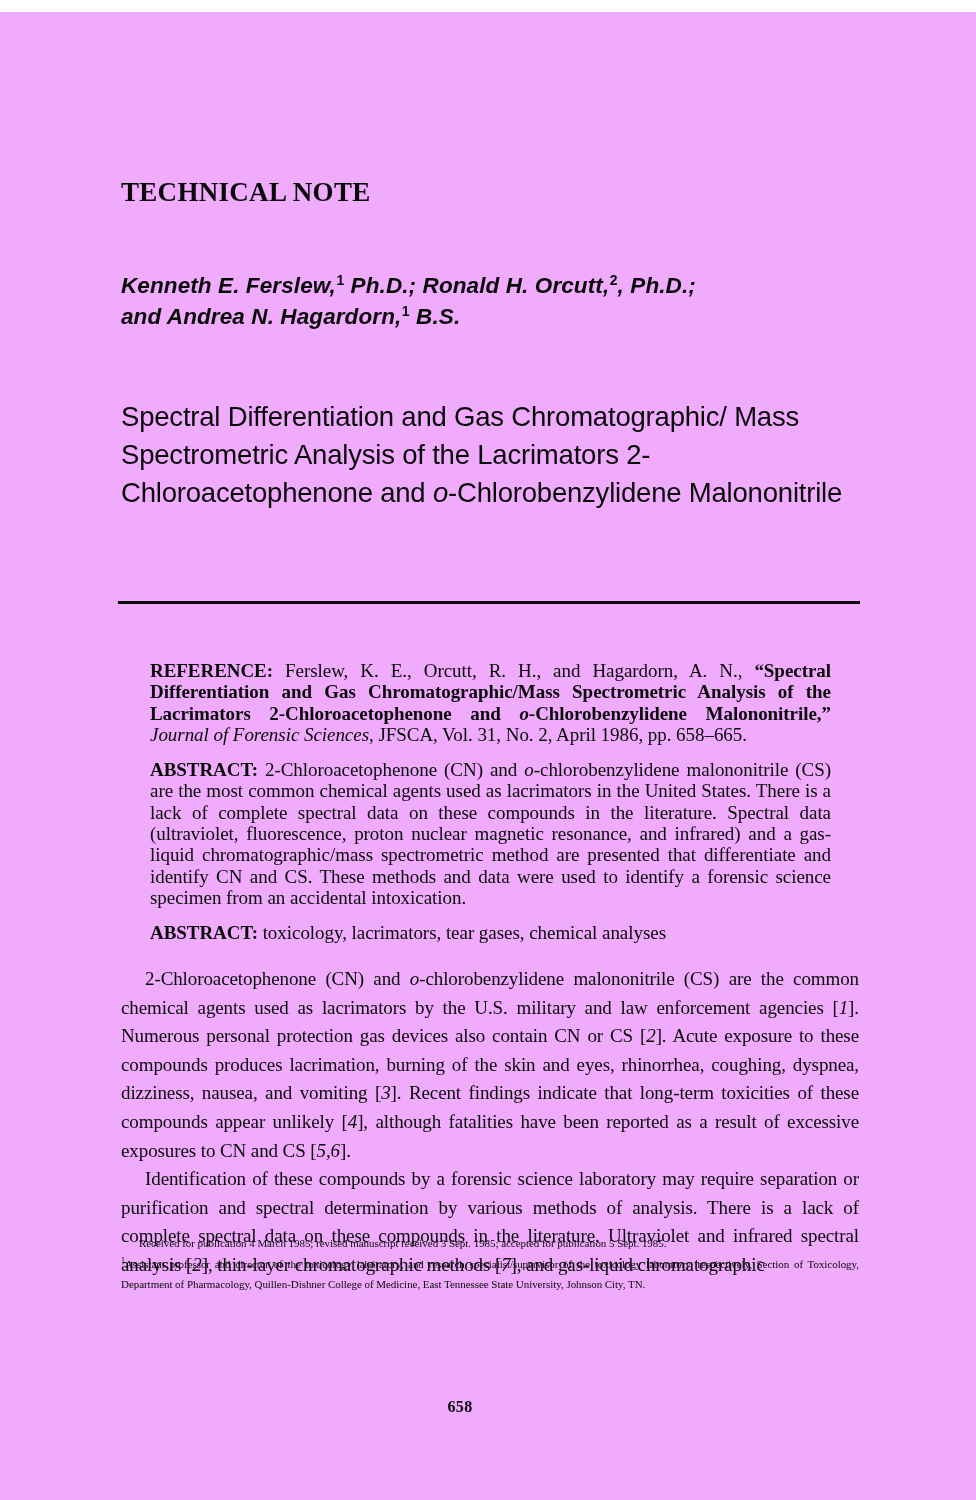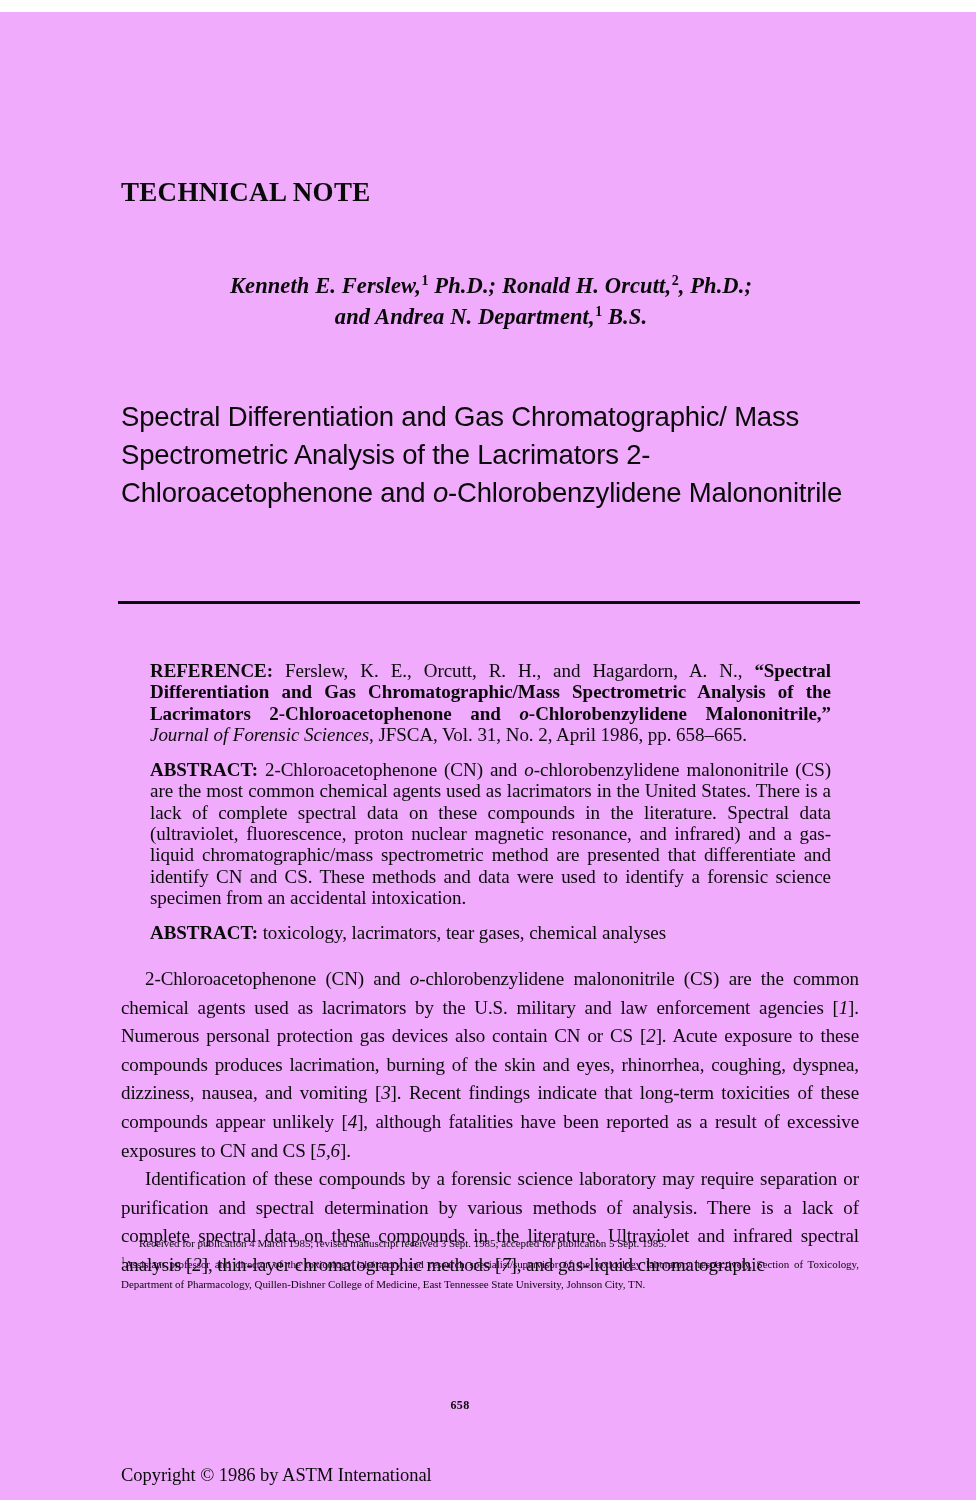--- a/index.html
+++ b/index.html
@@ -30,27 +30,26 @@
     letter-spacing: 0.3px;
     line-height: 1.1;
   }
 
   
   .byline {
     position: absolute;
     left: 121px;
     top: 258px;
     width: 740px;
-    font-family: Liberation Serif, serif;
+    font-family: Liberation Sans, sans-serif;
     font-style: italic;
     font-weight: bold;
     font-size: 22.5px;
     line-height: 31px;
     letter-spacing: 0.1px;
-    text-align: center;
   }
   .byline sup {
     font-size: 0.62em;
     font-style: normal;
     font-weight: bold;
     vertical-align: super;
     line-height: 0;
     padding-left: 0.5px;
   }
 
@@ -128,21 +127,21 @@
     line-height: 0;
   }
 
   
   .folio {
     position: absolute;
     left: 0;
     top: 1386px;
     width: 920px;
     text-align: center;
-    font-size: 12px;
+    font-size: 16px;
     font-weight: bold;
     letter-spacing: 0.4px;
   }
 
   
   .copyright {
     position: absolute;
     left: 121px;
     top: 1453px;
     font-size: 18.5px;
@@ -151,21 +150,21 @@
 </style>
 </head>
 <body>
 
 <div class="page">
 
   <div class="tech-note">TECHNICAL NOTE</div>
 
   <div class="byline">
     <span>Kenneth E. Ferslew,</span><sup>1</sup><span> Ph.D.; Ronald H. Orcutt,</span><sup>2</sup><span>, Ph.D.;</span><br>
-    <span>and Andrea N. Department,</span><sup>1</sup><span> B.S.</span>
+    <span>and Andrea N. Hagardorn,</span><sup>1</sup><span> B.S.</span>
   </div>
 
   <h1 class="title"><span>Spectral Differentiation and Gas Chromatographic/ Mass Spectrometric Analysis of the Lacrimators 2-Chloroacetophenone and </span><span class="it">o</span><span>-Chlorobenzylidene Malononitrile</span></h1>
 
   <div class="rule"></div>
 
   <div class="absblock">
 
     <p><span class="lead">REFERENCE:</span><span> Ferslew, K. E., Orcutt, R. H., and Hagardorn, A. N., </span><span class="bd">“Spectral Differentiation and Gas Chromatographic/Mass Spectrometric Analysis of the Lacrimators 2-Chloroacetophenone and </span><span class="bd it">o</span><span class="bd">-Chlorobenzylidene Malononitrile,”</span><span class="it"> Journal of Forensic Sciences</span><span>, JFSCA, Vol. 31, No. 2, April 1986, pp. 658–665.</span></p>
 
@@ -187,15 +186,14 @@
 
   </div>
 
   <div class="footnotes">
     <p class="ind">Received for publication 4 March 1985; revised manuscript received 3 Sept. 1985; accepted for publication 5 Sept. 1985.</p>
     <p><sup>1</sup><span>Assistant professor and director of the toxicology laboratory, and research specialist/supervisor of the toxicology laboratory, respectively, Section of Toxicology, Department of Pharmacology, Quillen-Dishner College of Medicine, East Tennessee State University, Johnson City, TN.</span></p>
   </div>
 
   <div class="folio">658</div>
 
-  <div class="copyright">Copyright © 1986 by ASTM International</div>
 
 </div>
 
 </body></html>

